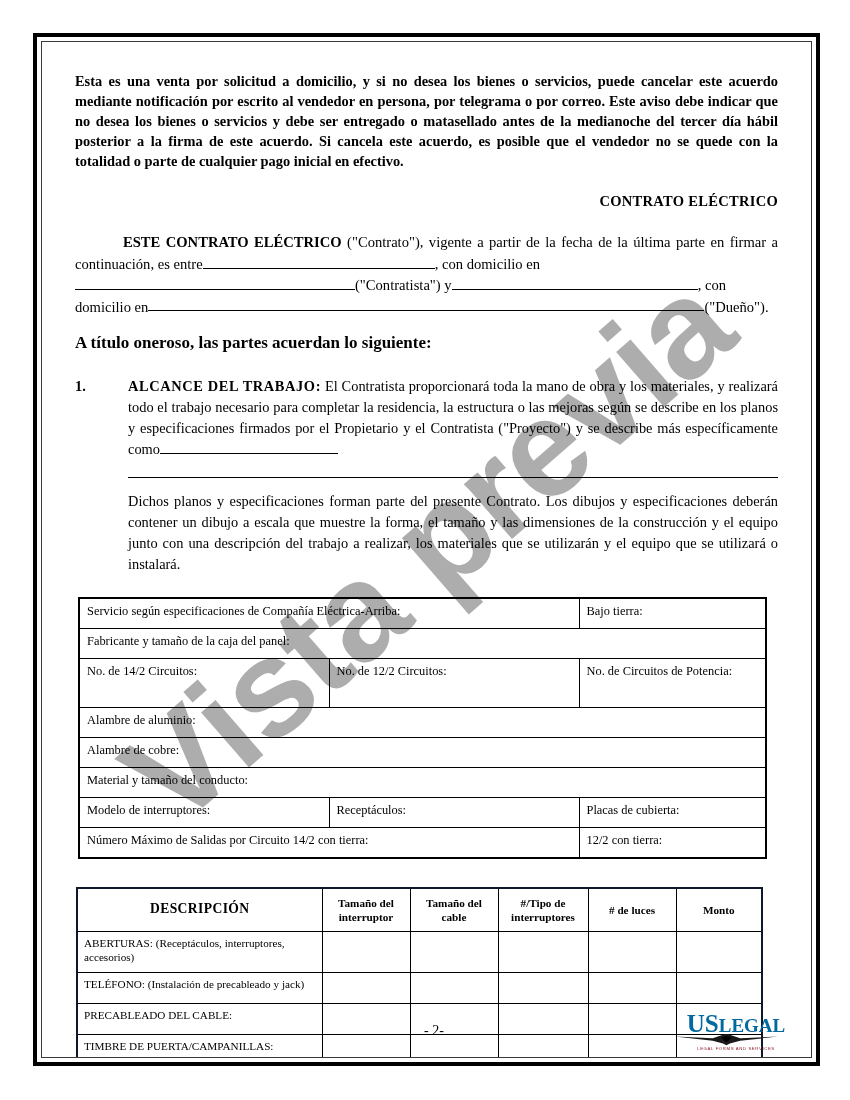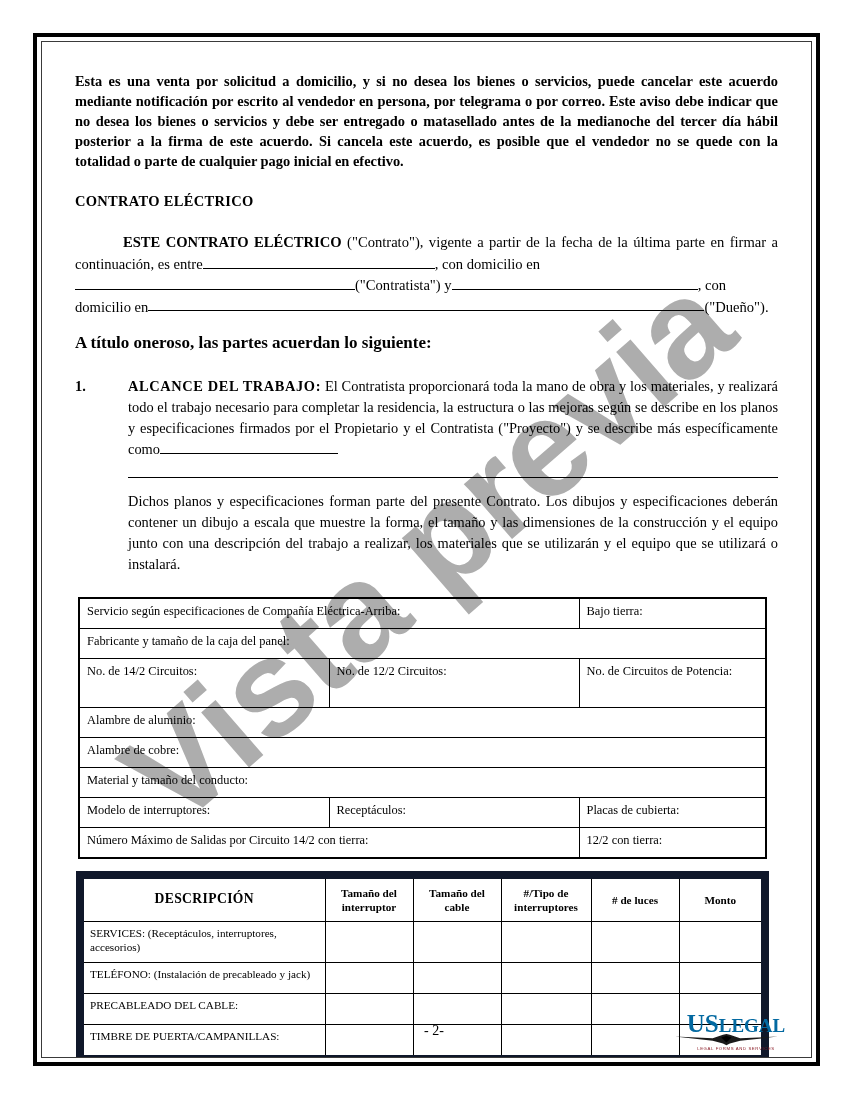--- a/index.html
+++ b/index.html
@@ -73,21 +73,21 @@
 
   .notice {
     font-weight: bold;
     font-size: 14.4px;
     line-height: 1.38;
     text-align: justify;
     margin: 0 0 22px 0;
   }
 
   .doc-title {
-    text-align: left;
+    text-align: right;
     font-weight: bold;
     font-size: 14.5px;
     letter-spacing: 0.3px;
     margin: 0 0 22px 0;
   }
 
   .para {
     font-size: 14.6px;
     line-height: 1.42;
     text-align: justify;
@@ -146,23 +146,23 @@
     border: 1px solid #000;
     font-size: 12.4px;
     padding: 5px 6px 5px 7px;
     height: 19px;
     vertical-align: top;
     background: transparent;
   }
   #spec-table tr.tall td { height: 38px; }
 
   #desc-table {
-    margin-top: 12px;
+    margin-top: 28px;
     margin-left: 1px;
-    border: 8px solid #0f172a;
+    border: 2px solid #0f172a;
     width: 685px;
   }
   #desc-table th,
   #desc-table td {
     border: 1px solid #000;
     font-size: 11.2px;
     padding: 4px 6px;
     vertical-align: top;
     text-align: left;
     font-weight: normal;
@@ -315,21 +315,21 @@
             <th class="desc-head">DESCRIPCIÓN</th>
             <th>Tamaño del interruptor</th>
             <th>Tamaño del cable</th>
             <th>#/Tipo de interruptores</th>
             <th># de luces</th>
             <th>Monto</th>
           </tr>
         </thead>
         <tbody>
           <tr class="two-line">
-            <td class="rowlabel">SERVICES: (Receptáculos, interruptores, accesorios)</td>
+            <td class="rowlabel">ABERTURAS: (Receptáculos, interruptores, accesorios)</td>
             <td></td>
             <td></td>
             <td></td>
             <td></td>
             <td></td>
           </tr>
           <tr>
             <td class="rowlabel">TELÉFONO: (Instalación de precableado y jack)</td>
             <td></td>
             <td></td>

